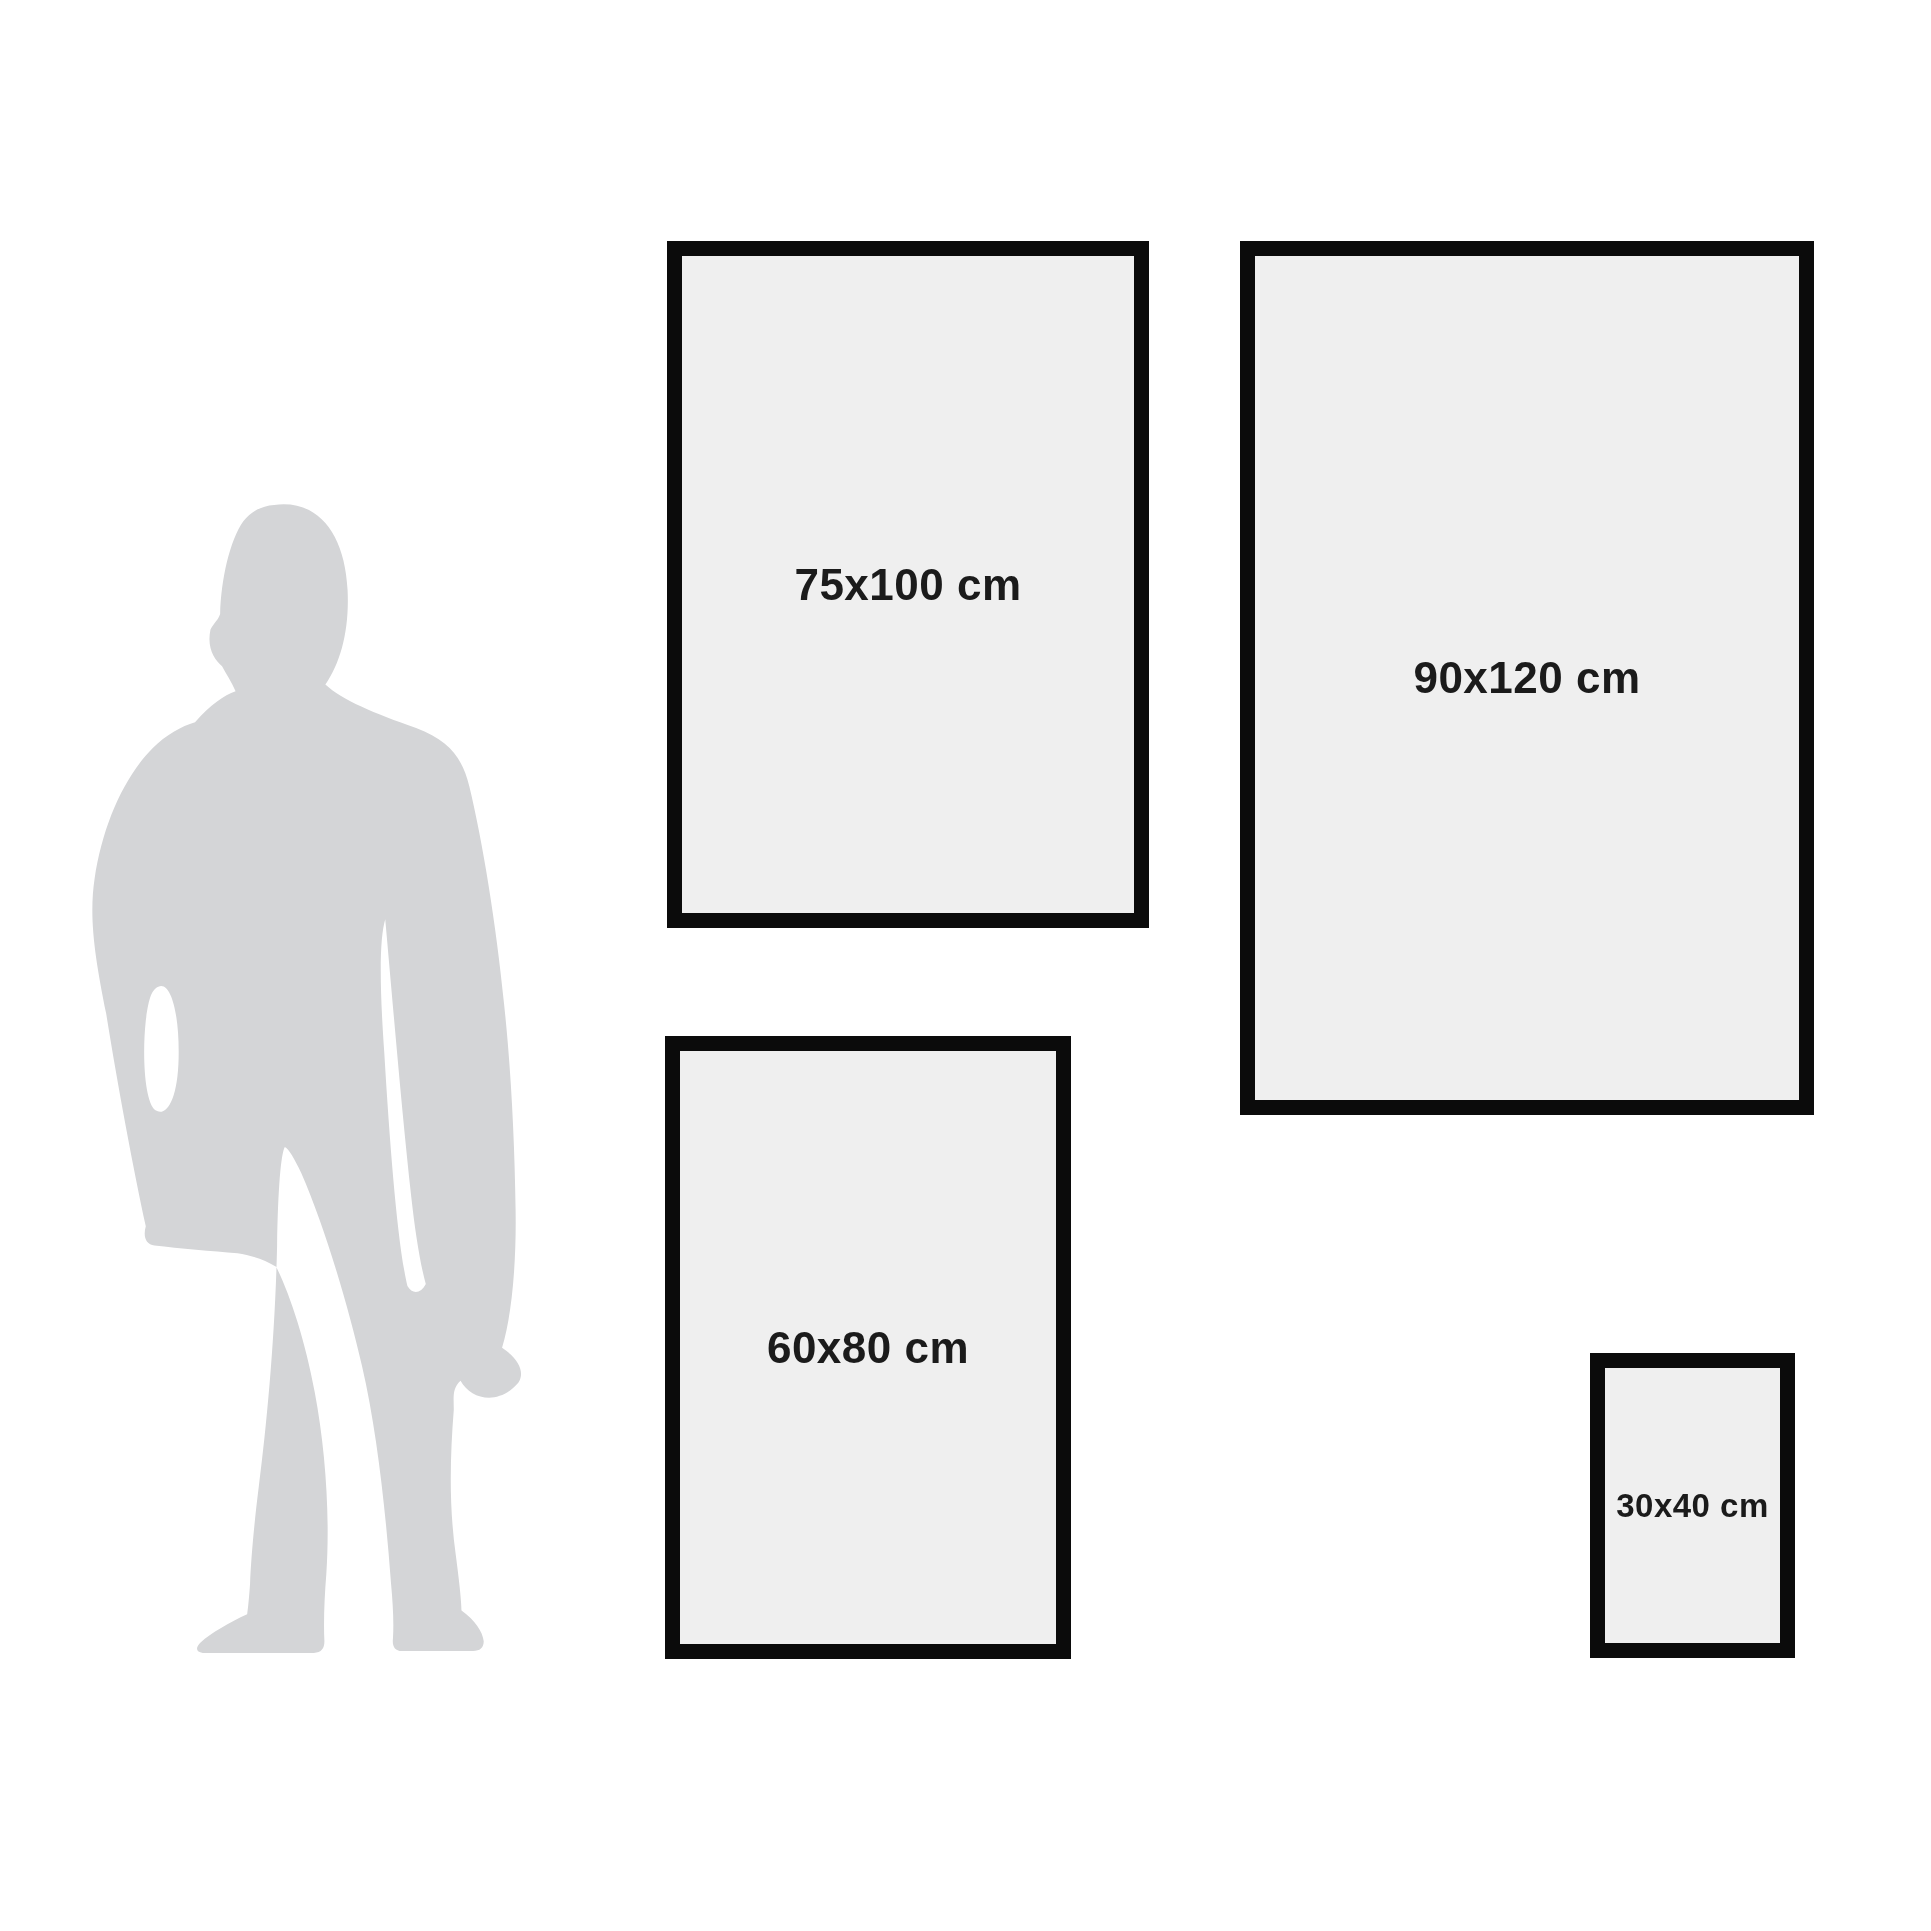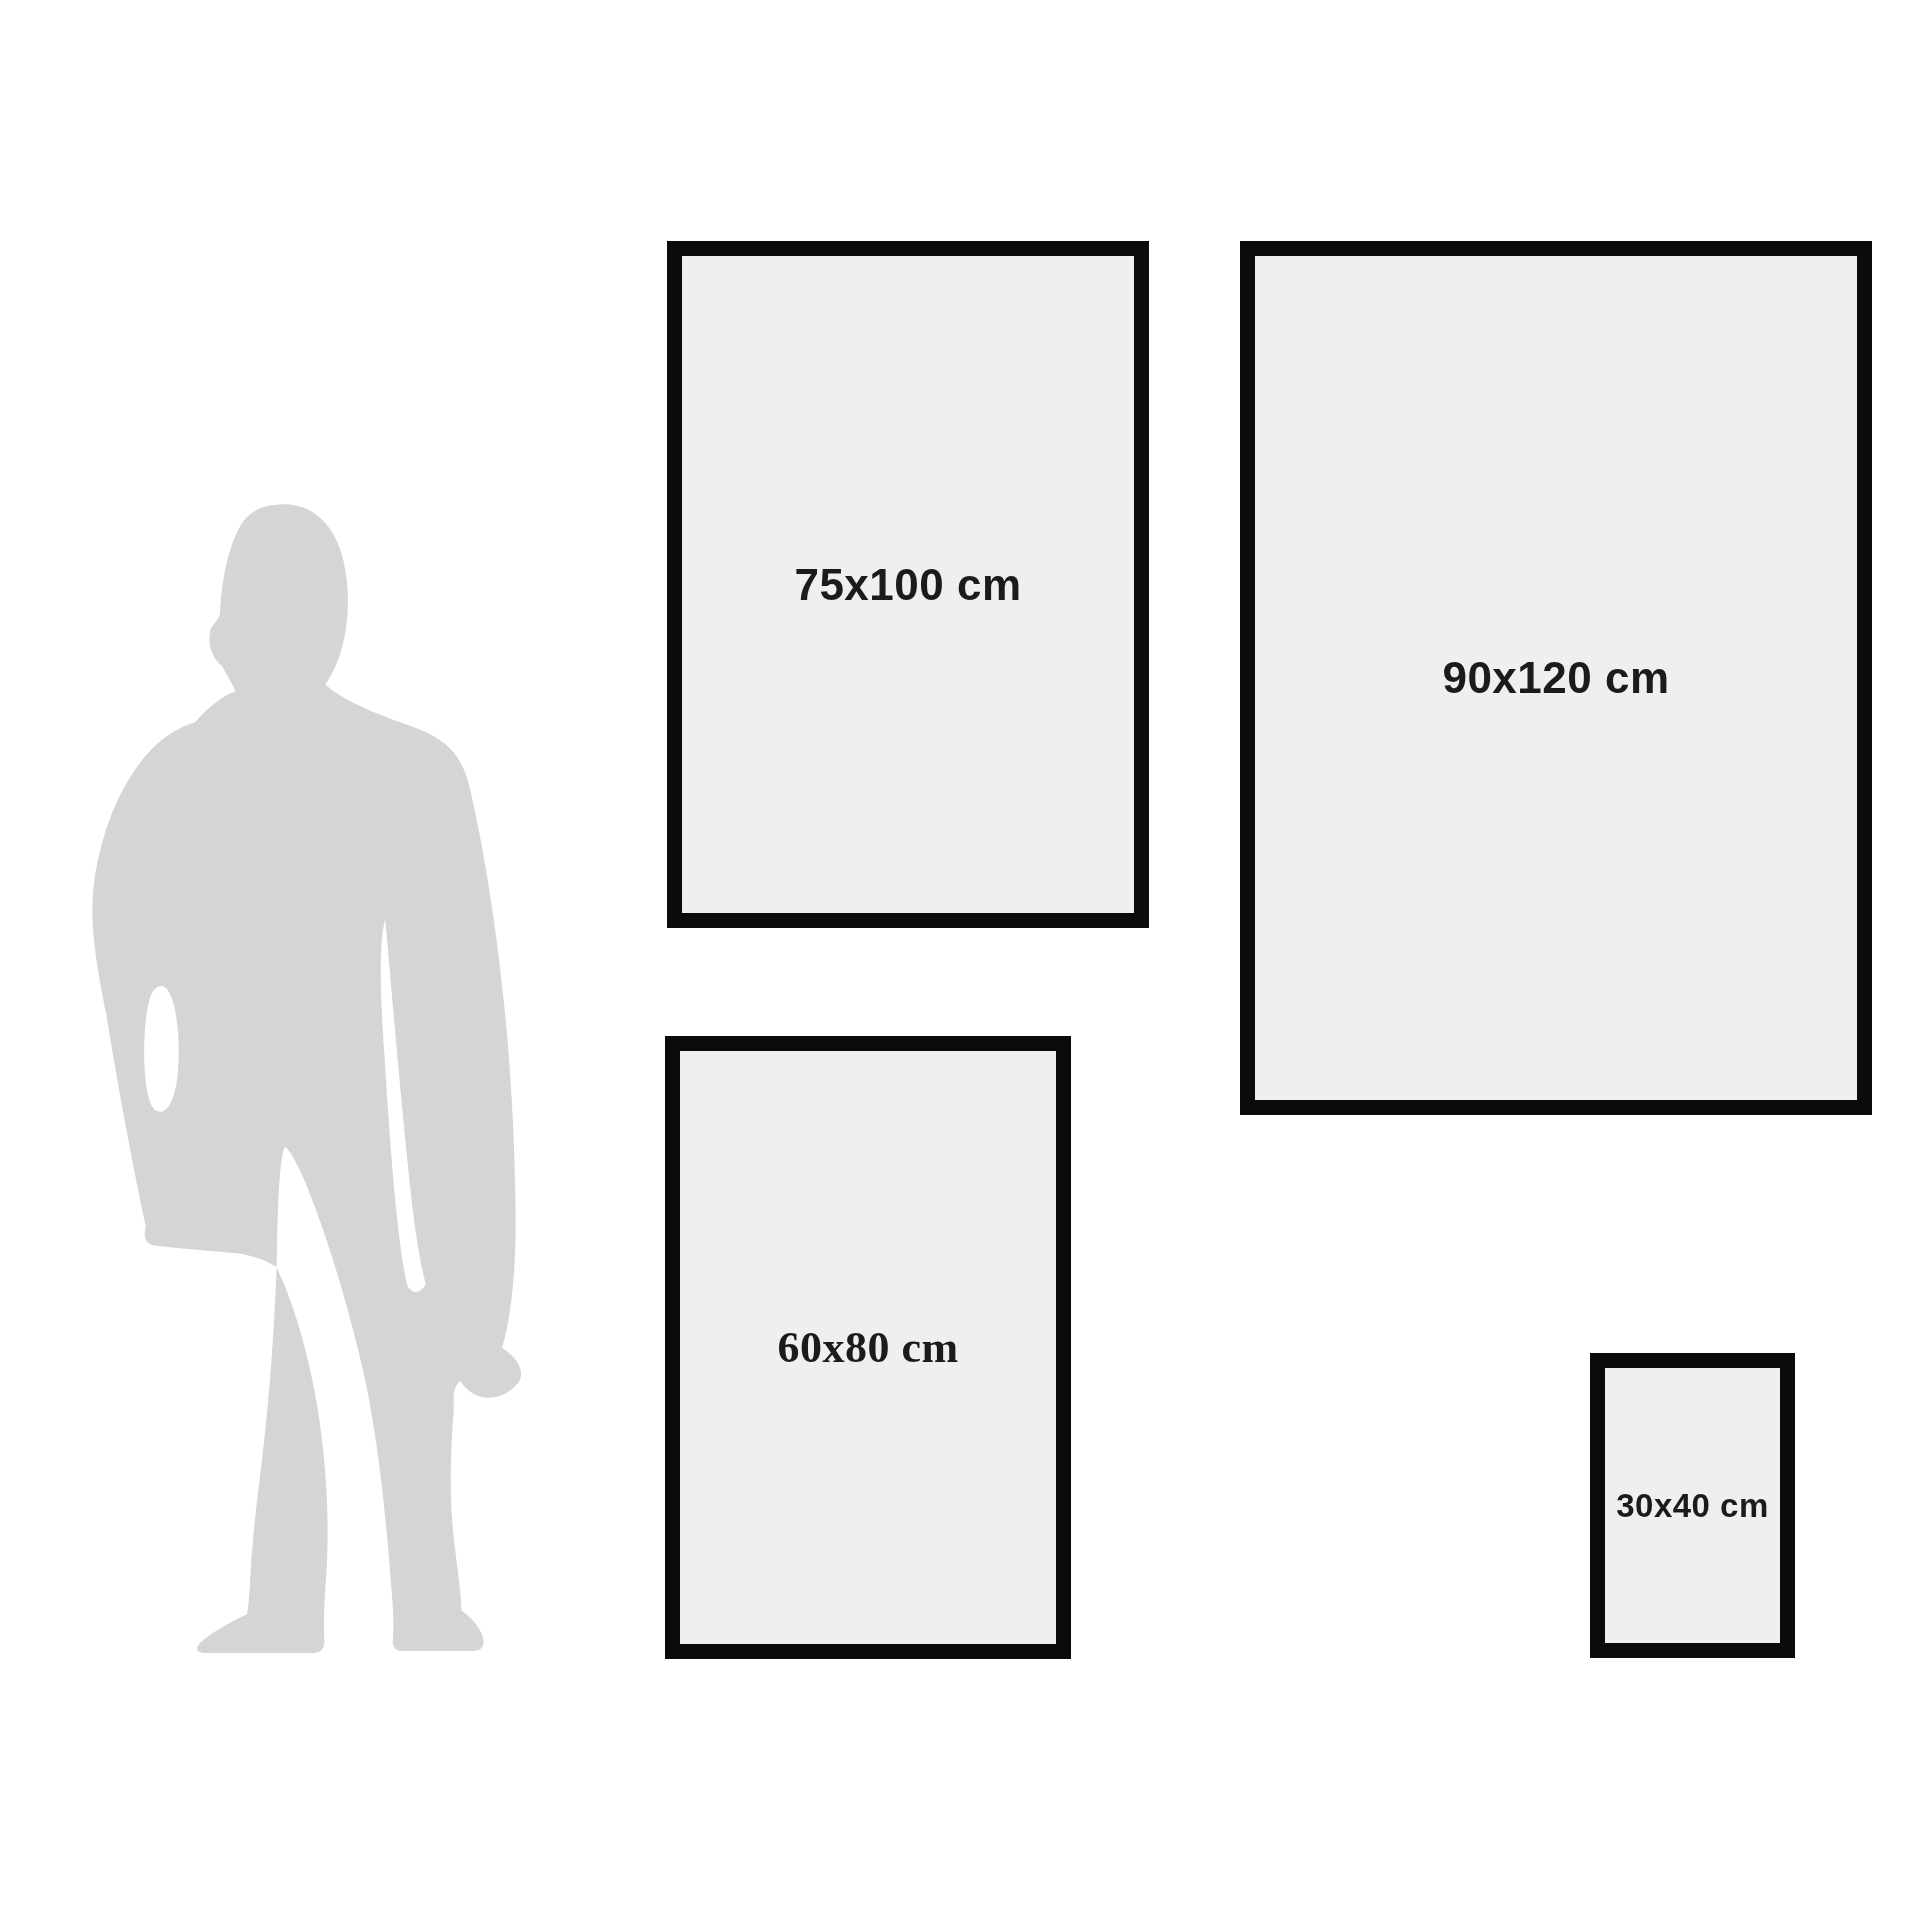--- a/index.html
+++ b/index.html
@@ -34,22 +34,22 @@
     justify-content: center;
   }
   .frame-label {
     color: var(--label-text, #1b1b1b);
     font-weight: 700;
     font-size: 44px;
     letter-spacing: 0.5px;
     white-space: nowrap;
   }
   .frame-75x100 { left:  667px; top:  241px; width: 482px; height: 687px; }
-  .frame-90x120 { left: 1240px; top:  241px; width: 632px; height: 874px; }
-  .frame-60x80  { left:  665px; top: 1036px; width: 406px; height: 623px; font-family: Liberation Serif, serif; }
+  .frame-90x120 { left: 1240px; top:  241px; width: 574px; height: 874px; }
+  .frame-60x80  { left:  665px; top: 1036px; width: 406px; height: 623px; }
   .frame-45x60  { left: 1247px; top: 1265px; width: 254px; height: 392px; }
   .frame-30x40  { left: 1574px; top: 1353px; width: 205px; height: 305px; margin-left: 16px; }
   .frame-30x40 .frame-label { font-size: 33px; }
 </style>
 </head>
 <body>
 
 <div class="canvas">
 
   <svg class="person-svg" viewBox="0 0 2000 2000" xmlns="http://www.w3.org/2000/svg" aria-hidden="true">

